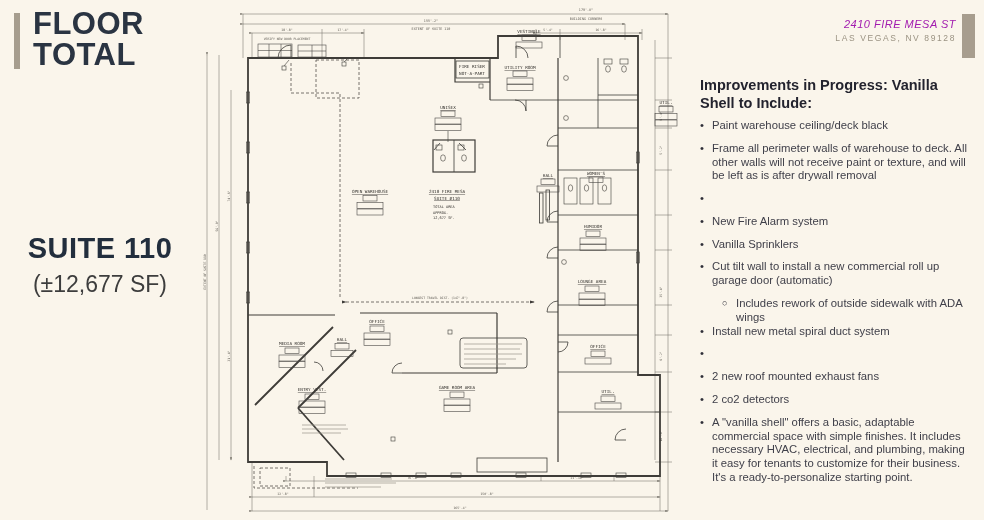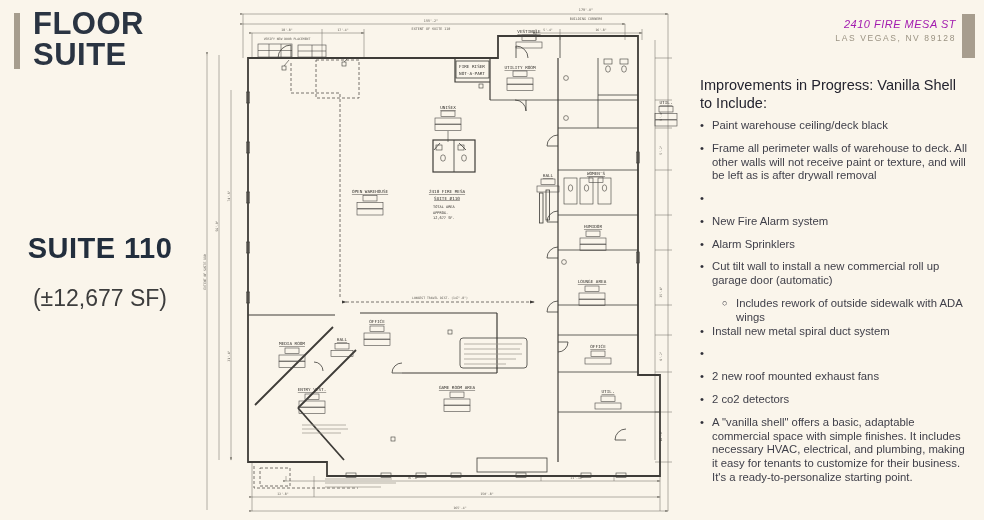--- a/index.html
+++ b/index.html
@@ -4,27 +4,27 @@
 <style>
   html,body{margin:0;padding:0;}
   .page{position:relative;width:984px;height:520px;background:#faf5eb;overflow:hidden;
         font-family:"Liberation Sans",sans-serif;}
   
   .accent-bar{position:absolute;left:14px;top:13px;width:6px;height:56px;background:#a69d8e;}
   .floor-title{position:absolute;left:33px;top:8px;font-size:31px;font-weight:bold;
                color:#2a3442;line-height:1.0;letter-spacing:.5px;}
   .suite-block{position:absolute;left:0px;top:232px;width:200px;text-align:center;color:#222e3d;}
   .suite-name{font-size:29px;font-weight:bold;letter-spacing:.5px;}
-  .suite-area{font-size:23px;font-weight:400;color:#3d3d3d;margin-top:20px;}
+  .suite-area{font-size:23px;font-weight:400;color:#3d3d3d;margin-top:6px;}
   
   .addr-bar{position:absolute;left:962px;top:14px;width:13px;height:44px;background:#a79d8e;}
   .addr{position:absolute;left:700px;top:18px;width:256px;text-align:right;}
   .addr-line1{font-size:11px;color:#a21caf;letter-spacing:.5px;font-style:italic;}
   .addr-line2{font-size:8.5px;color:#9b9383;letter-spacing:1.6px;margin-top:3px;}
-  .imp-head{position:absolute;left:700px;top:76px;width:268px;font-size:14.5px;font-weight:normal;
+  .imp-head{position:absolute;left:700px;top:76px;width:268px;font-size:14.5px;font-weight:bold;
             color:#23232e;line-height:1.25;}
   .imp-list{position:absolute;left:700px;top:119px;width:268px;font-size:11.3px;color:#40404a;}
   .b-item{display:flex;margin-bottom:9px;line-height:1.22;}
   .b-mark{width:12px;flex:0 0 12px;color:#2e2e38;}
   .b-sub{display:flex;margin:7px 0 0 22px;line-height:1.22;}
   .s-mark{width:14px;flex:0 0 14px;font-size:9px;padding-top:1px;color:#2e2e38;}
   
   .plan{position:absolute;left:196px;top:0;}
   .w{stroke:#3e3c38;fill:none;}
   .w18{stroke-width:1.8;} .w12{stroke-width:1.2;} .w08{stroke-width:.8;} .w06{stroke-width:.6;}
@@ -39,21 +39,21 @@
   .tag{stroke:#4a4845;stroke-width:.6;fill:none;}
 </style>
 </head>
 <body>
 
 <div class="page">
 
   <div class="accent-bar"></div>
   <div class="floor-title">
     <div>FLOOR</div>
-    <div>SUITE</div>
+    <div>TOTAL</div>
   </div>
   <div class="suite-block">
     <div class="suite-name">SUITE 110</div>
     <div class="suite-area">(±12,677 SF)</div>
   </div>
 
   <div class="addr">
     <div class="addr-line1">2410 FIRE MESA ST</div>
     <div class="addr-line2">LAS VEGAS, NV 89128</div>
   </div>
@@ -70,21 +70,21 @@
       </div>
       <div class="b-item">
         <span class="b-mark">•</span>
       </div>
       <div class="b-item">
         <span class="b-mark">•</span>
         <span>New Fire Alarm system</span>
       </div>
       <div class="b-item">
         <span class="b-mark">•</span>
-        <span>Alarm Sprinklers</span>
+        <span>Vanilla Sprinklers</span>
       </div>
       <div class="b-item">
         <span class="b-mark">•</span>
         <span>Cut tilt wall to install a new commercial roll up garage door (automatic)</span>
       </div>
       <div class="b-sub">
         <span class="s-mark">○</span>
         <span>Includes rework of outside sidewalk with ADA wings</span>
       </div>
       <div class="b-item">

